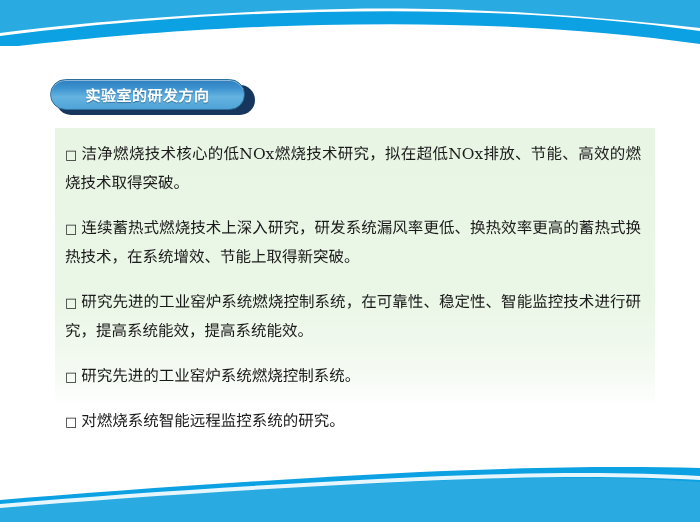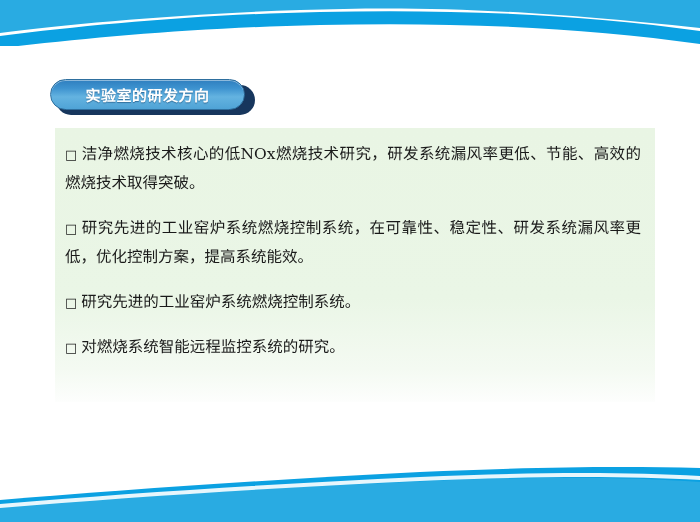--- a/index.html
+++ b/index.html
@@ -146,26 +146,29 @@
     <div class="badge-shadow"></div>
     <div class="badge-body">
       <span class="badge-text">实验室的研发方向</span>
     </div>
   </div>
 
   <div class="content-panel">
     <div class="bullet-list">
 
       <div class="bullet-item">
-        <span class="bullet-mark">□</span><span>洁净燃烧技术核心的低NOx燃烧技术研究，研发系统漏风率更低、节能、高效的燃烧技术取得突破。</span>
+        <span class="bullet-mark">□</span><span>洁净燃烧技术核心的低NOx燃烧技术研究，拟在超低NOx排放、节能、高效的燃烧技术取得突破。</span>
       </div>
 
+      <div class="bullet-item">
+        <span class="bullet-mark">□</span><span>连续蓄热式燃烧技术上深入研究，研发系统漏风率更低、换热效率更高的蓄热式换热技术，在系统增效、节能上取得新突破。</span>
+      </div>
 
       <div class="bullet-item">
-        <span class="bullet-mark">□</span><span>研究先进的工业窑炉系统燃烧控制系统，在可靠性、稳定性、研发系统漏风率更低，优化控制方案，提高系统能效。</span>
+        <span class="bullet-mark">□</span><span>研究先进的工业窑炉系统燃烧控制系统，在可靠性、稳定性、智能监控技术进行研究，提高系统能效，提高系统能效。</span>
       </div>
 
       <div class="bullet-item">
         <span class="bullet-mark">□</span><span>研究先进的工业窑炉系统燃烧控制系统。</span>
       </div>
 
       <div class="bullet-item">
         <span class="bullet-mark">□</span><span>对燃烧系统智能远程监控系统的研究。</span>
       </div>
 

